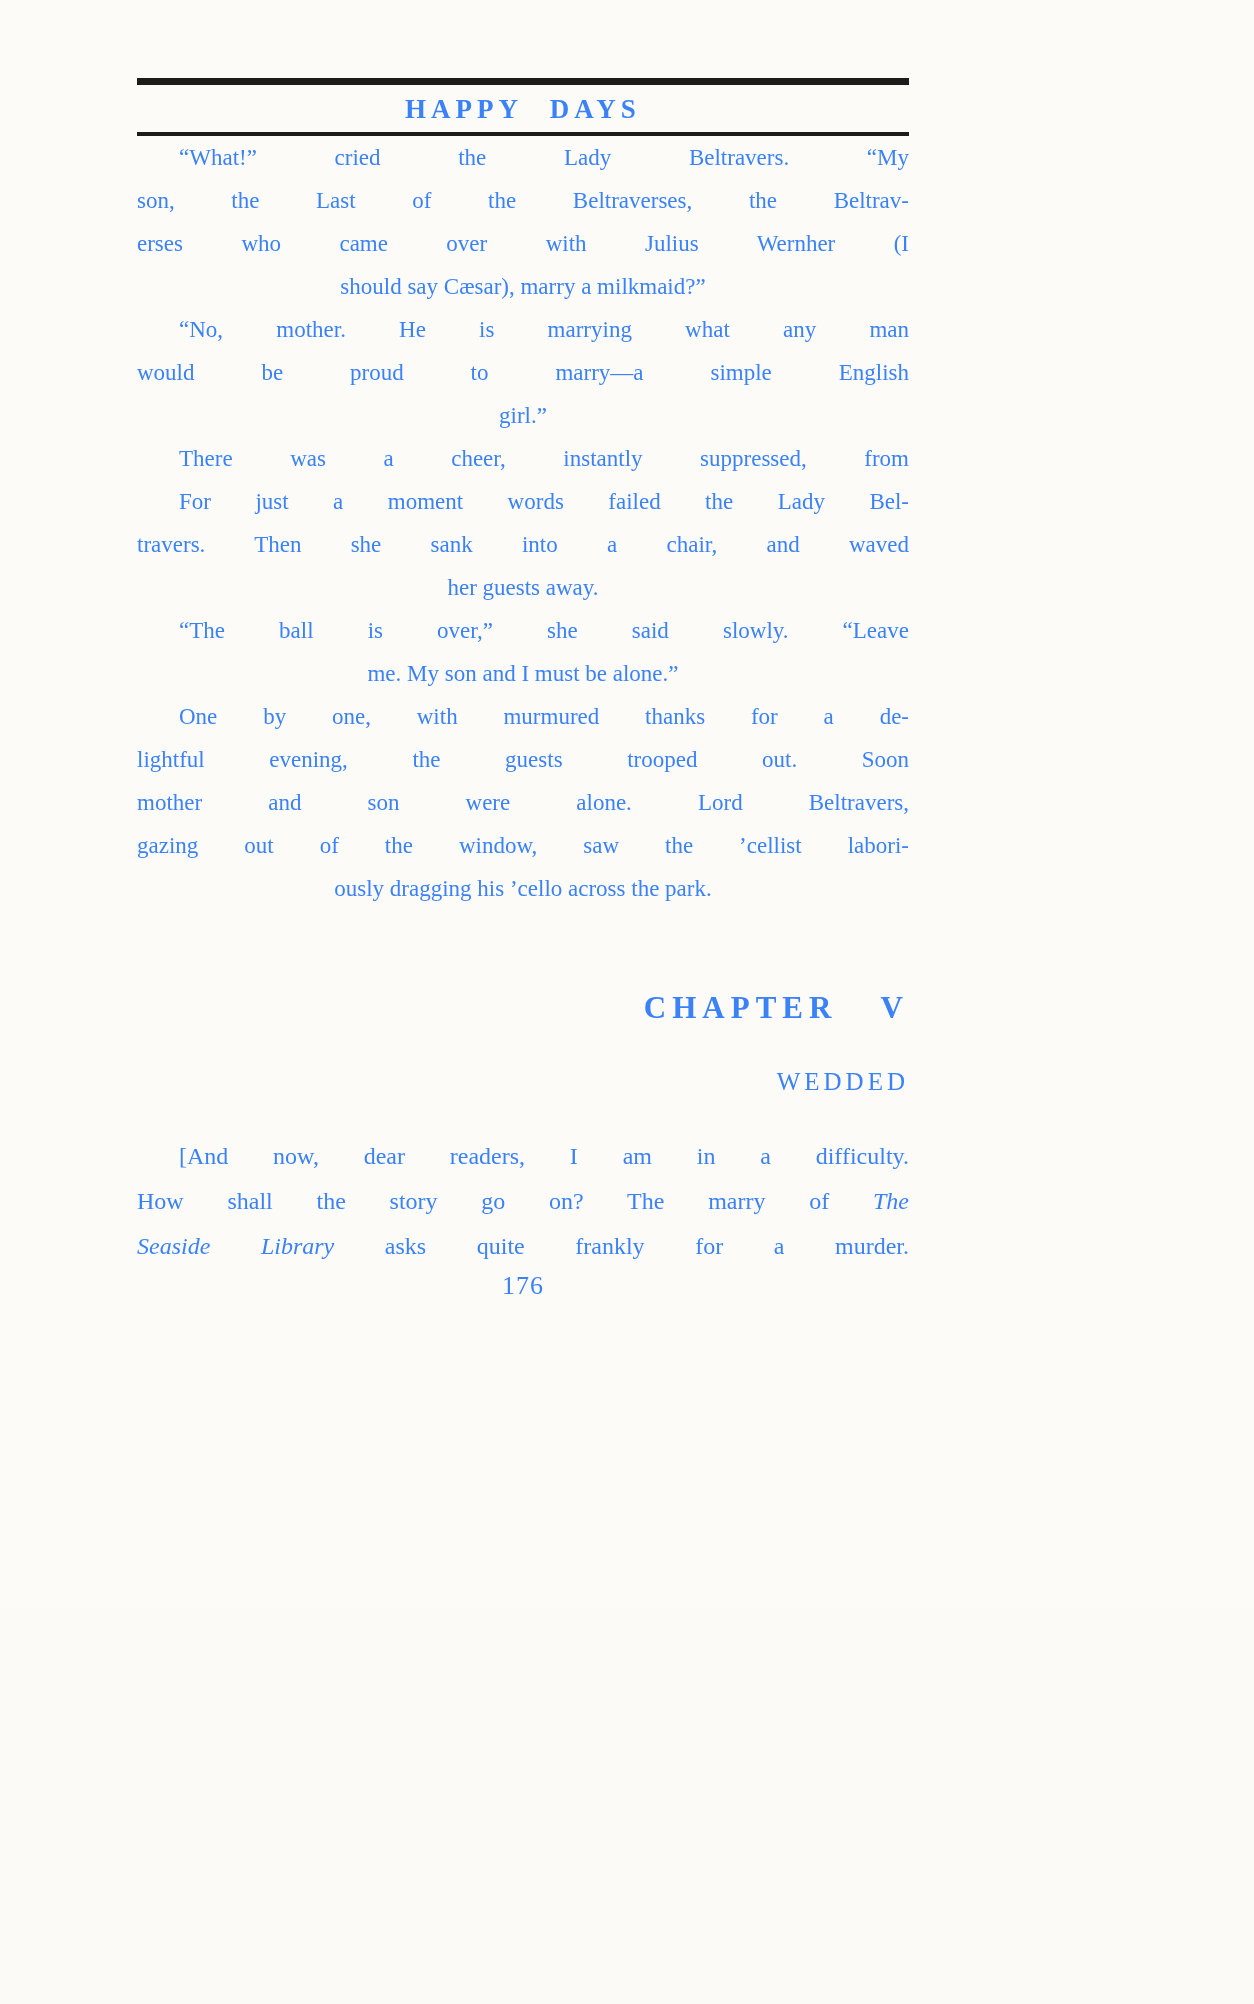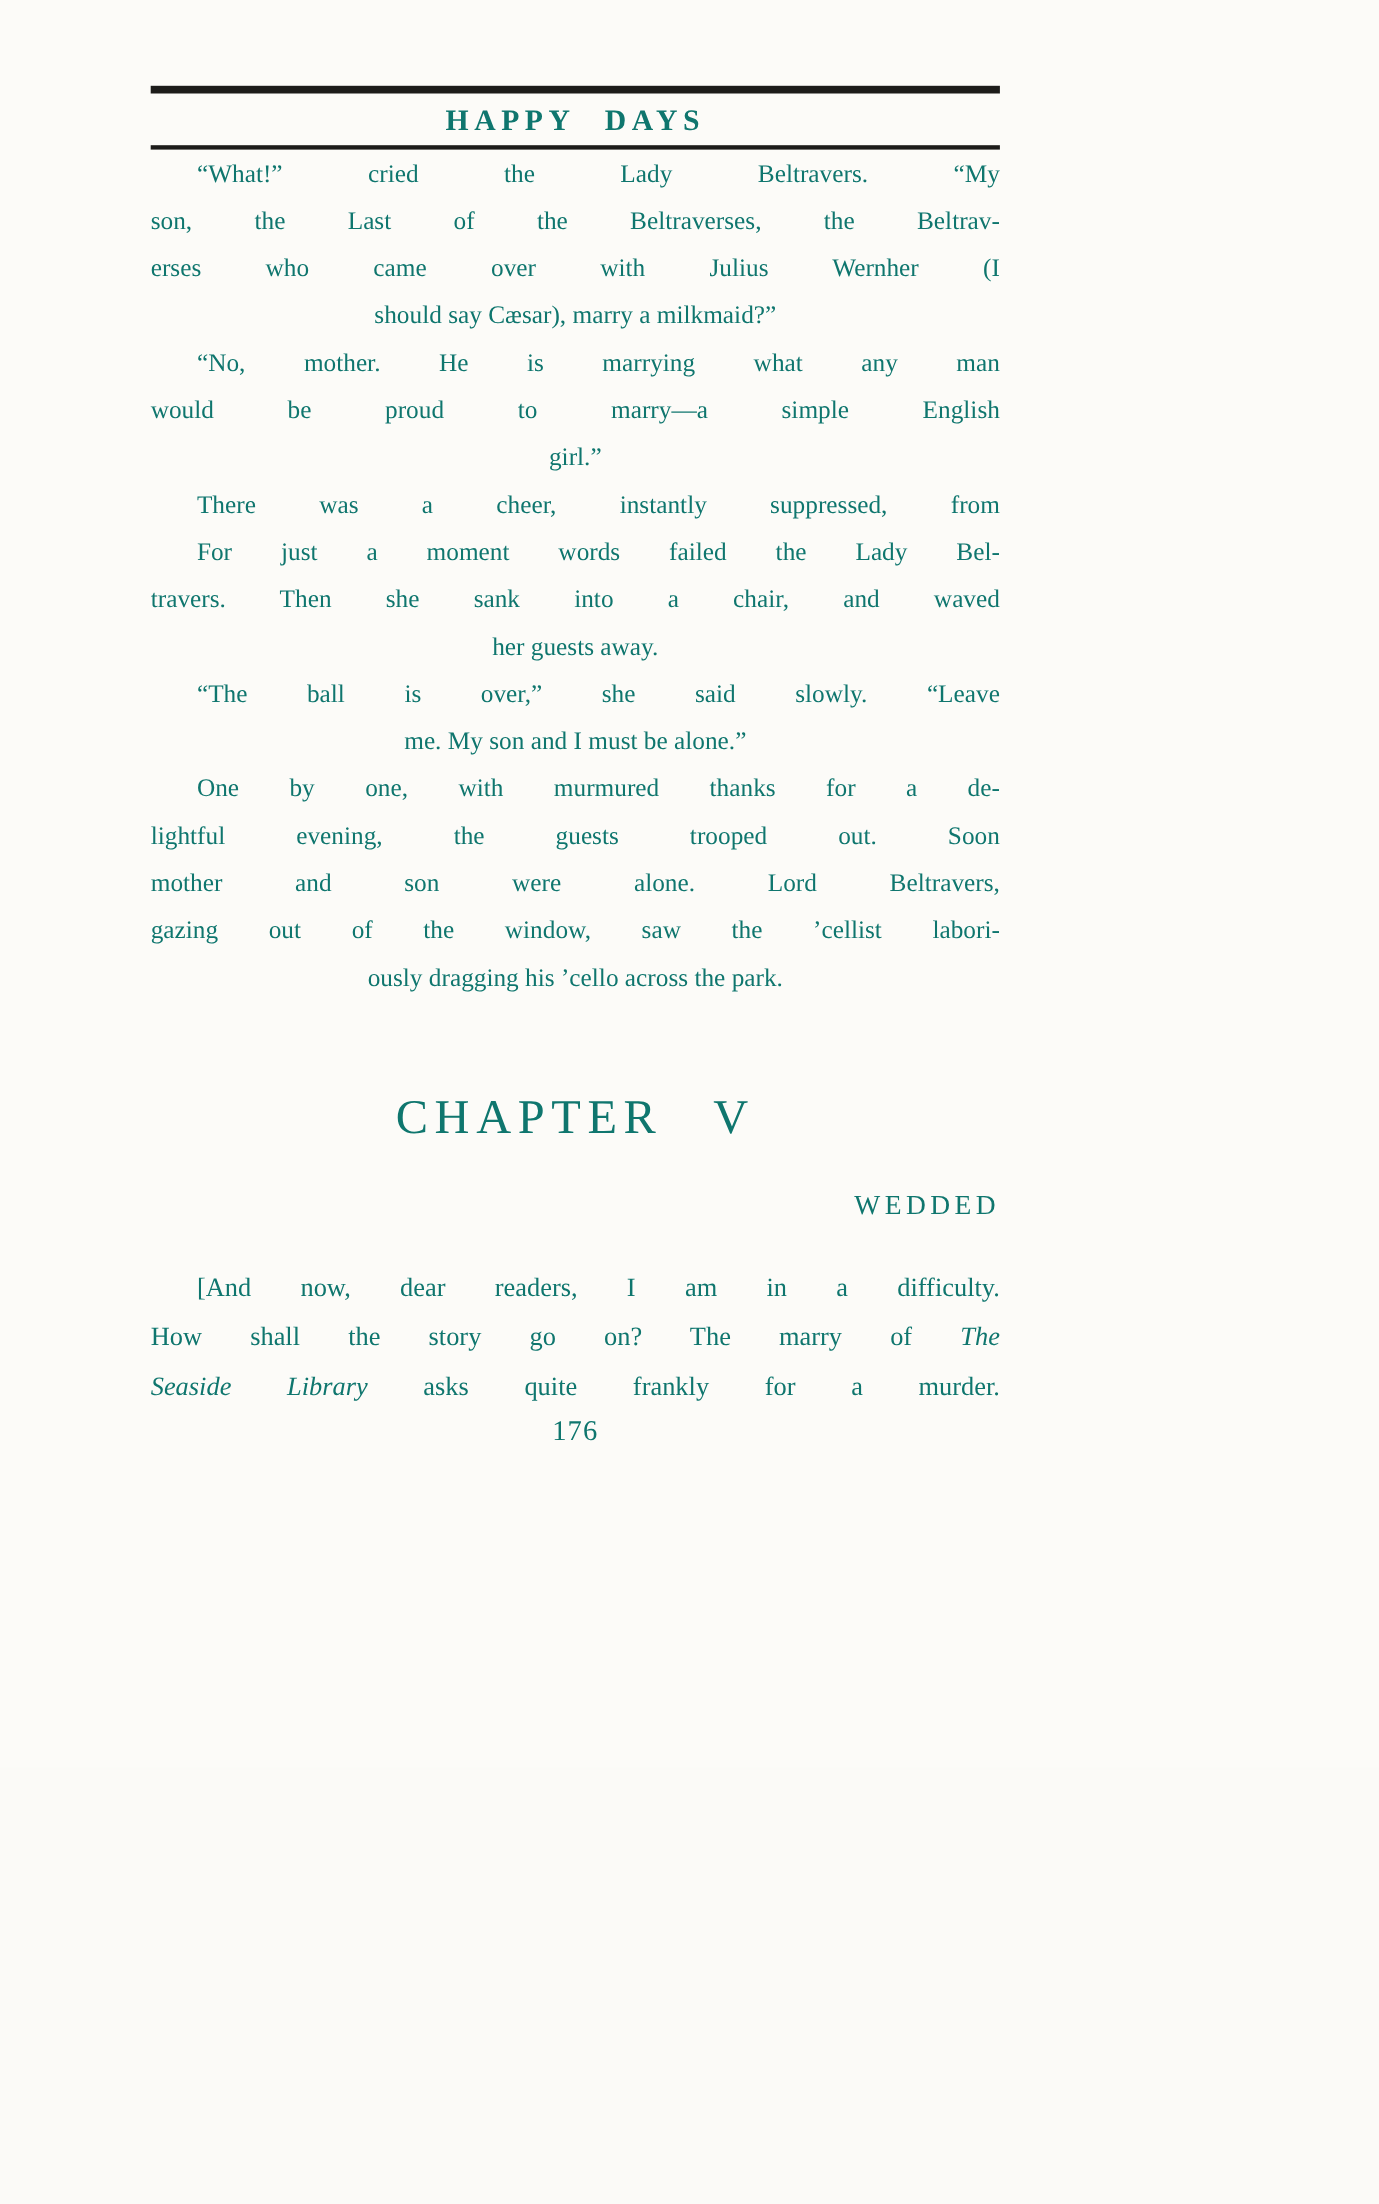--- a/index.html
+++ b/index.html
@@ -6,21 +6,21 @@
     margin: 0;
     padding: 0;
     background: #fbfaf7;
   }
   .page {
     position: relative;
     width: 1254px;
     height: 1607px;
     background: #fcfbf8;
     font-family: "Liberation Serif", serif;
-    color: #0f766e;
+    color: #3b82f6;
     overflow: hidden;
   }
   .text-col {
     position: absolute;
     left: 137px;
     top: 78px;
     width: 772px;
   }
   .rule-thick {
     height: 7px;
@@ -45,24 +45,25 @@
   .paragraph { margin: 0; }
   .line { text-align: center; }
   .line.just {
     text-align: justify;
     text-align-last: justify;
   }
   .line.indent { text-indent: 42px; }
   .it { font-style: italic; }
   .chapter-heading {
     margin-top: 80px;
-    text-align: center;
-    font-size: 44px;
+    text-align: right;
+    font-size: 31px;
     letter-spacing: 6px;
     word-spacing: 30px;
+    font-weight: bold;
   }
   .chapter-sub {
     margin-top: 42px;
     text-align: right;
     font-size: 25px;
     letter-spacing: 4px;
     word-spacing: 8px;
   }
   .chapter-body {
     margin-top: 38px;

